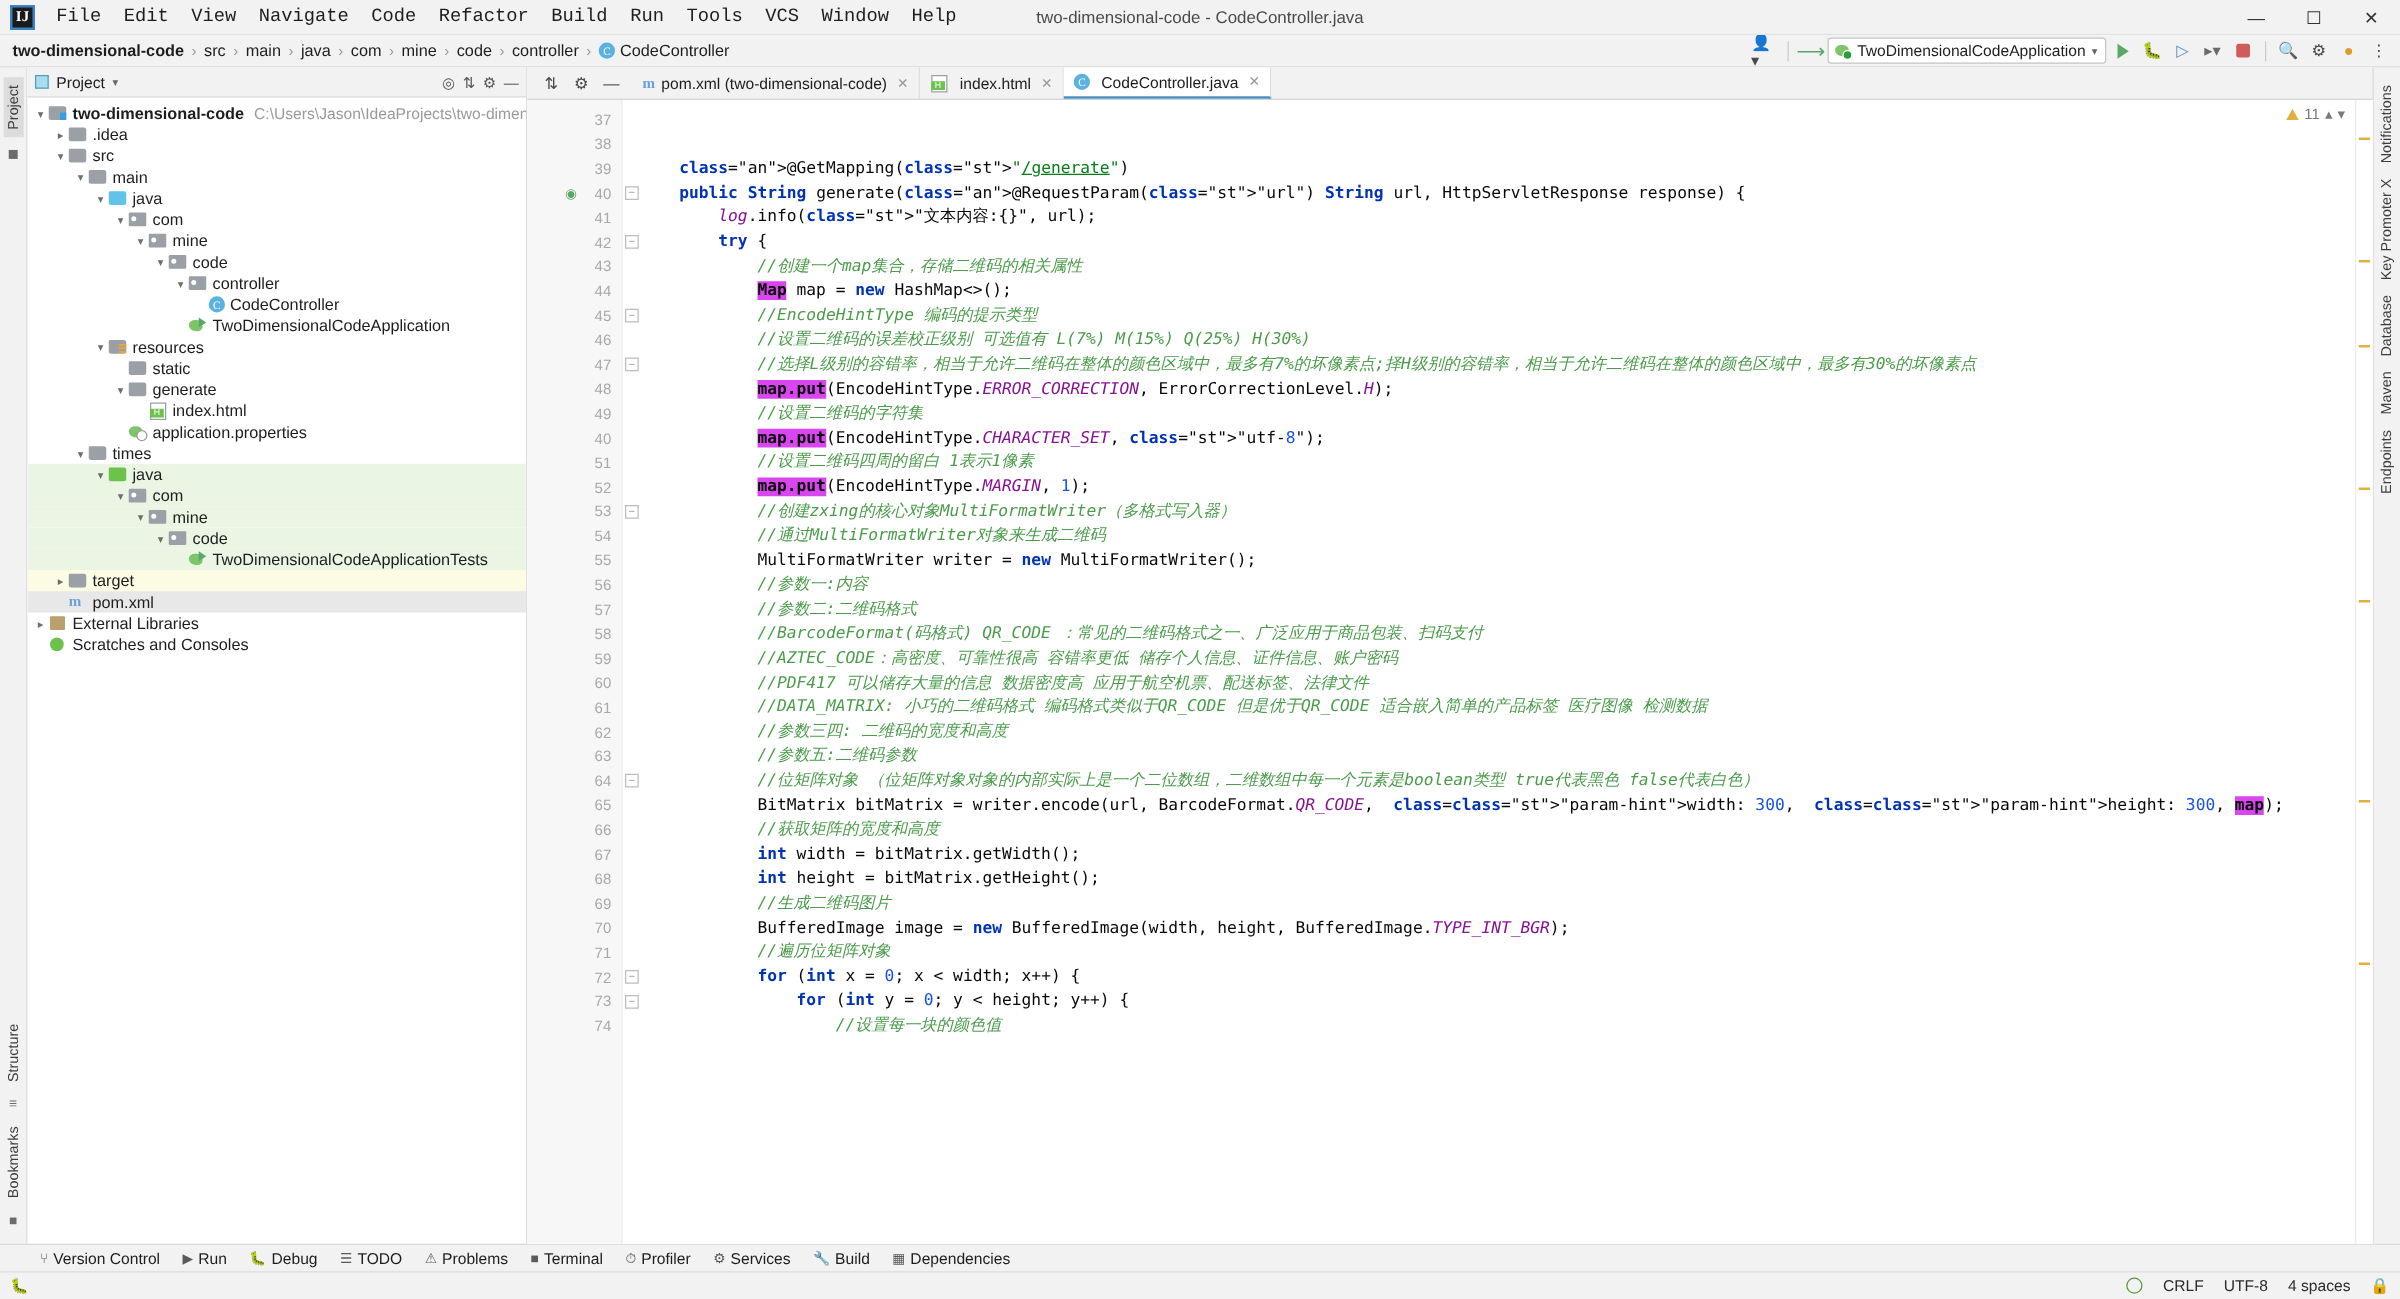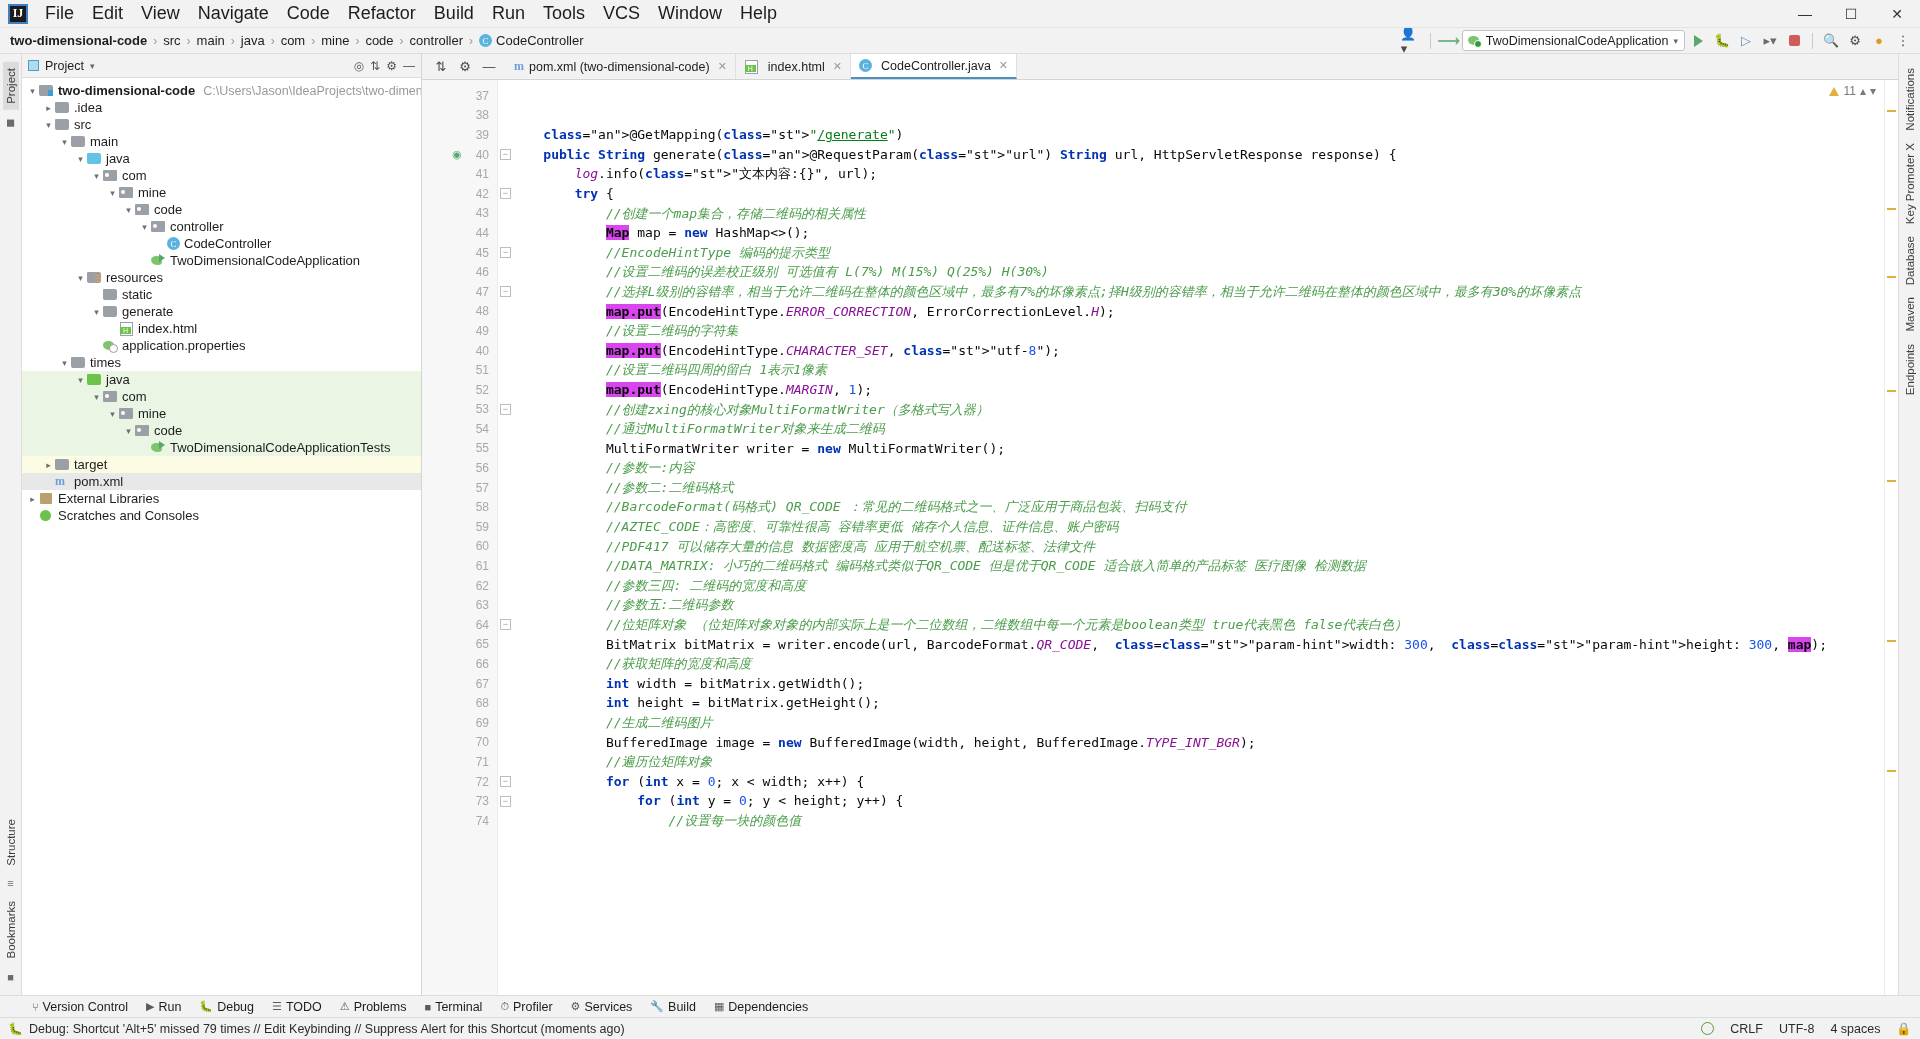--- a/index.html
+++ b/index.html
@@ -19,22 +19,23 @@
   }
   .ij-logo {
     width: 20px; height: 20px; margin: 0 8px 0 8px;
     background: #1b1b1b; border: 2px solid #3b82c4;
     color:#fff; font-weight:bold; font-size:12px;
     display:flex; align-items:center; justify-content:center;
     font-family:"Liberation Serif", serif;
   }
   .menubar { display: flex; align-items: center; gap: 0px; }
   .menu-item {
-    padding: 3px 9px; font-size: 18px; color: #1d1d1d; cursor: default;
+    padding: 3px 9px; font-size: 15px; color: #1d1d1d; cursor: default;
     white-space: nowrap;
+    font-family: Liberation Mono, monospace;
   }
   .win-title {
     position: absolute; left: 0; right: 0; text-align: center;
     font-size: 13.5px; color: #4a4a4a; pointer-events: none;
   }
   .win-buttons { margin-left: auto; display: flex; height: 28px; }
   .win-btn { width: 46px; display:flex; align-items:center; justify-content:center;
              font-size: 14px; color:#333; }
 
   
@@ -271,20 +272,21 @@
       <div class="menu-item">Navigate</div>
       <div class="menu-item">Code</div>
       <div class="menu-item">Refactor</div>
       <div class="menu-item">Build</div>
       <div class="menu-item">Run</div>
       <div class="menu-item">Tools</div>
       <div class="menu-item">VCS</div>
       <div class="menu-item">Window</div>
       <div class="menu-item">Help</div>
     </div>
+    <div class="win-title">two-dimensional-code - CodeController.java</div>
     <div class="win-buttons">
       <div class="win-btn">—</div>
       <div class="win-btn">☐</div>
       <div class="win-btn close">✕</div>
     </div>
   </div>
 
   <div class="navbar">
     <div class="crumbs">
       <div class="crumb bold">two-dimensional-code</div>
@@ -711,21 +713,20 @@
         <span>Build</span>
       </div>
       <div class="twbtn">
         <span class="twico">▦</span>
         <span>Dependencies</span>
       </div>
     </div>
 
   <div class="statusbar">
     <span class="bug-ico">🐛</span>
-    <span class="sb-item">Debug: Shortcut 'Alt+5' missed 79 times // Edit Keybinding // Suppress Alert for this Shortcut (moments ago)</span>
     <span class="sb-right">
       <span class="globe"></span>
       <span class="sb-item">CRLF</span>
       <span class="sb-item">UTF-8</span>
       <span class="sb-item">4 spaces</span>
       <span class="sb-item">🔒</span>
     </span>
   </div>
 </div>
 

